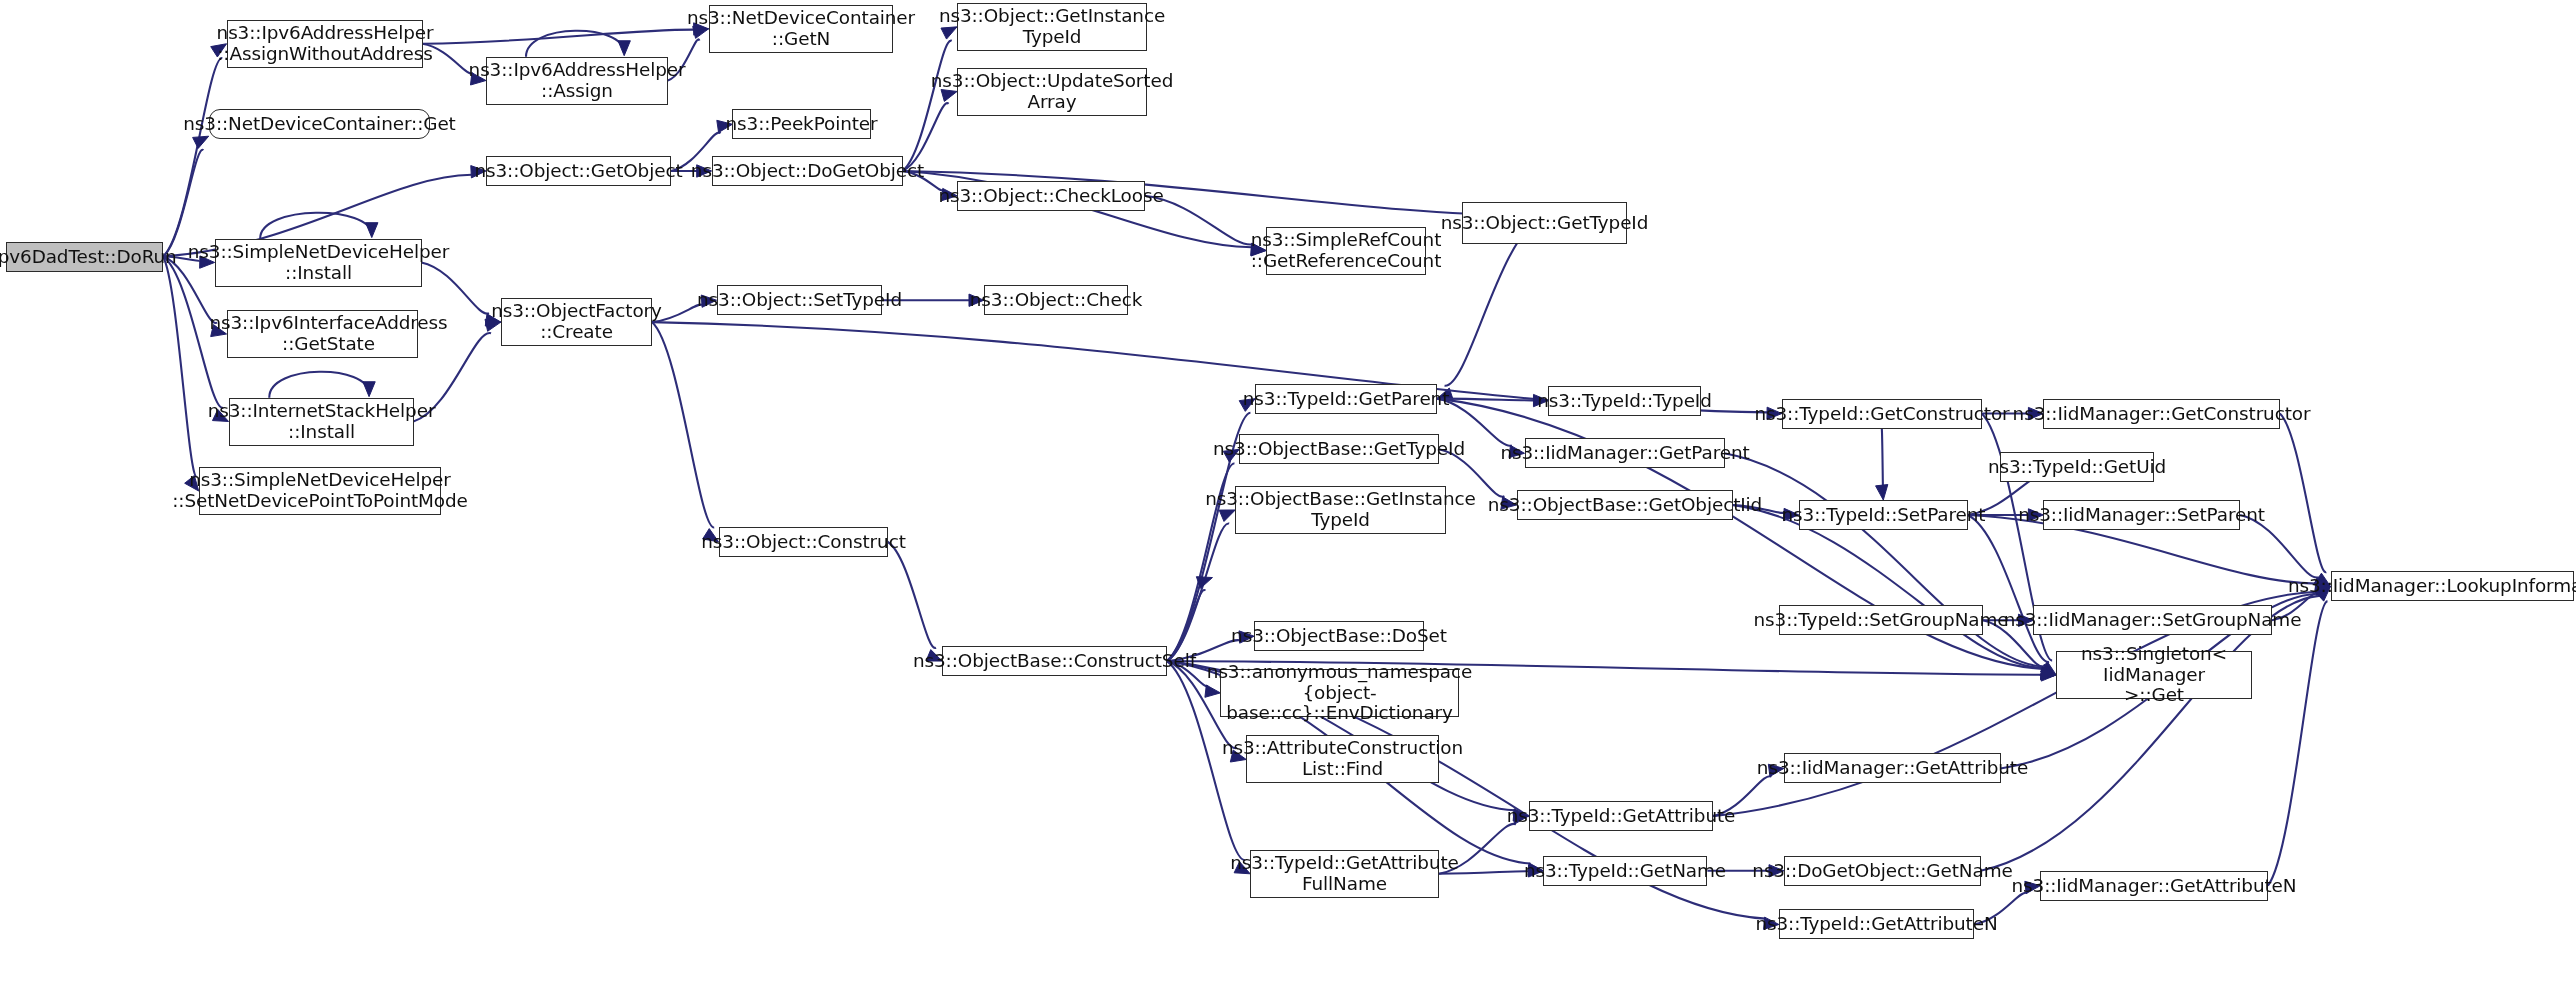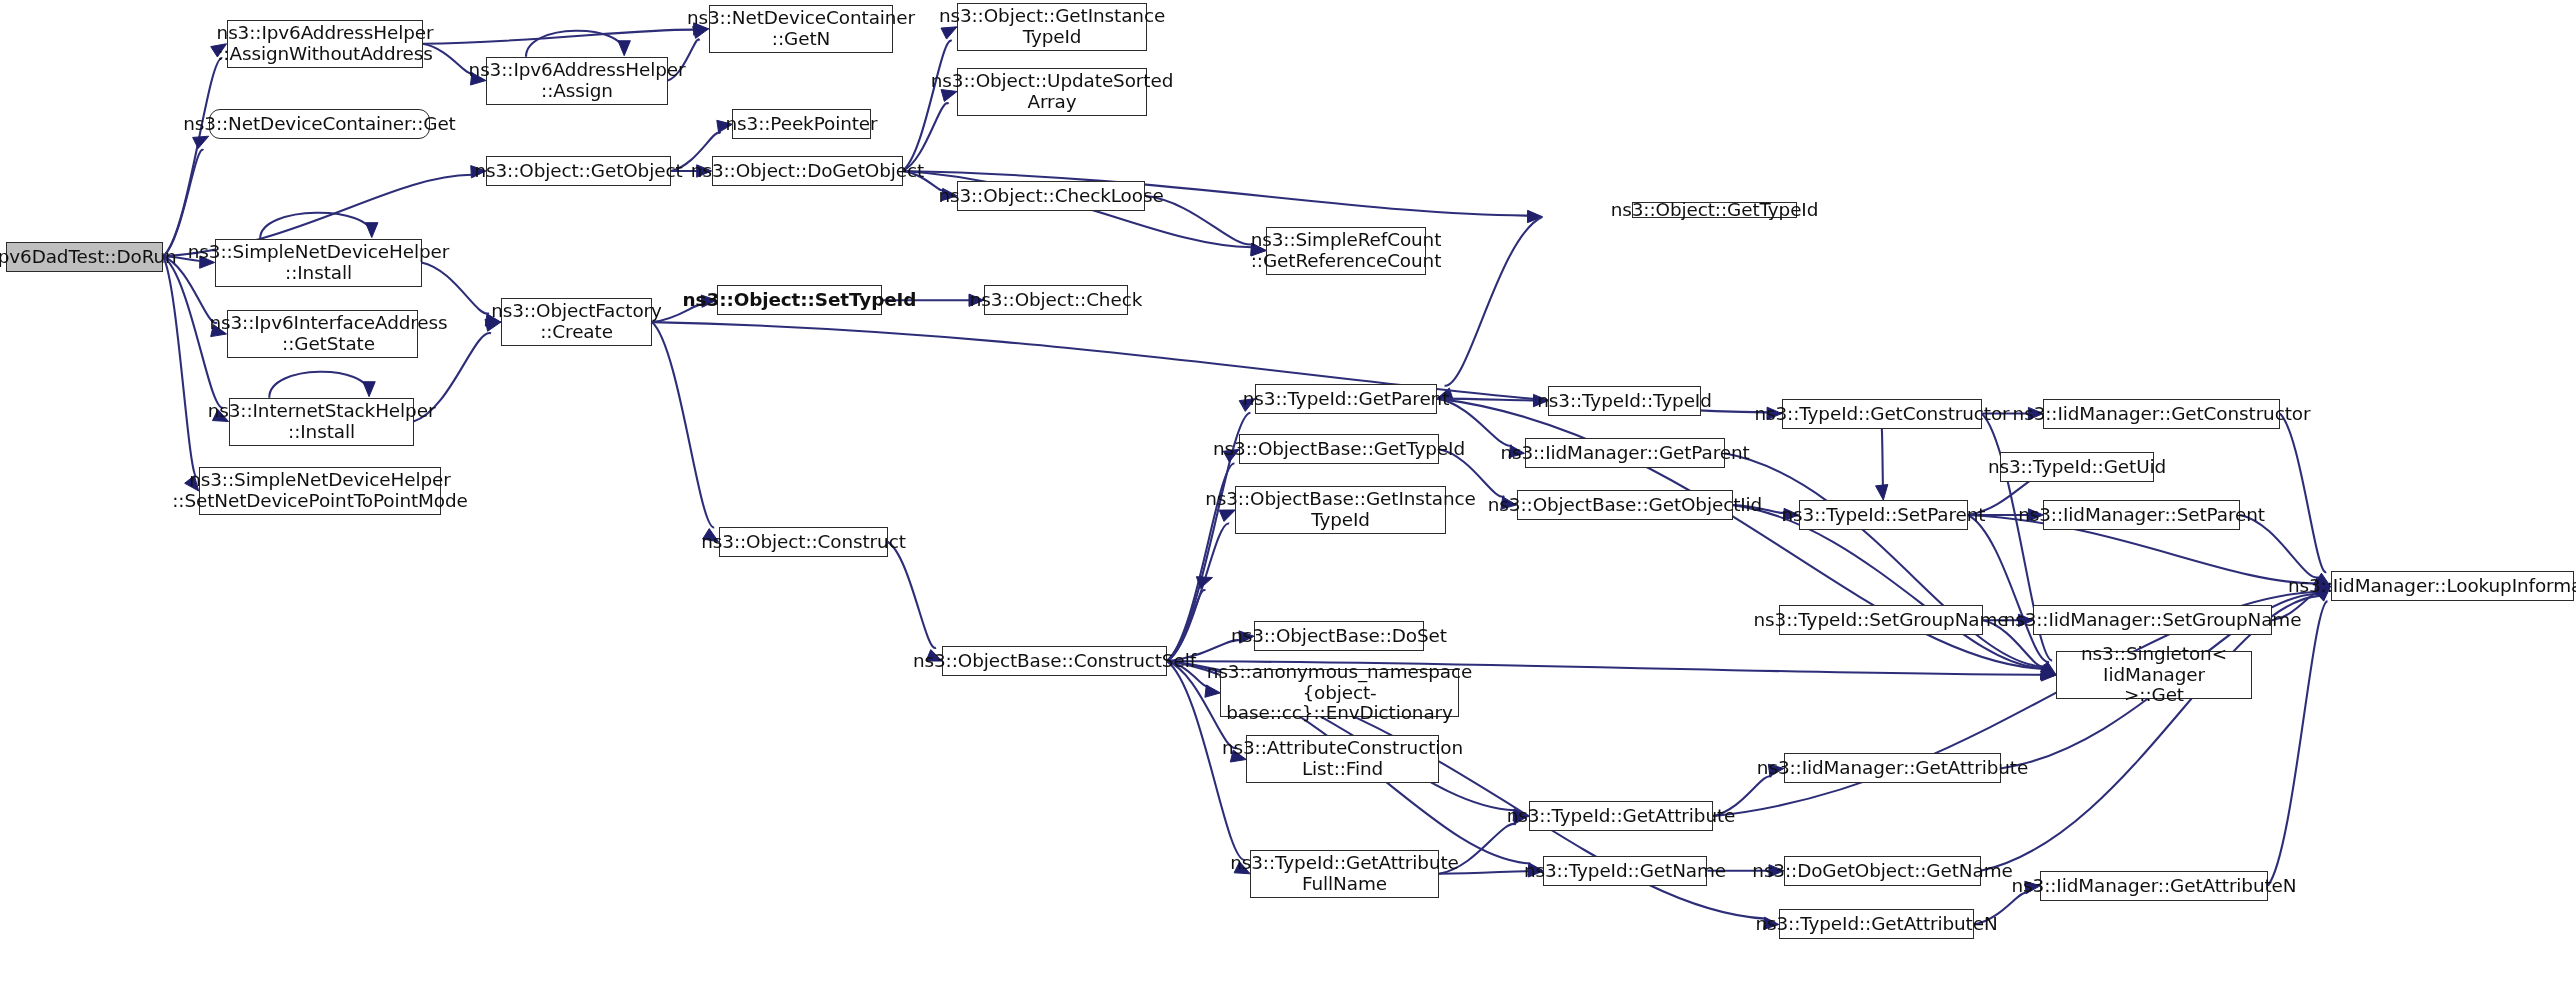--- a/index.html
+++ b/index.html
@@ -209,32 +209,32 @@
     <div class="node-box" style="left: 486px; top: 156px; width: 185px; height: 30px;">ns3::Object::GetObject</div>
     <div class="node-box" style="left: 732px; top: 109px; width: 139px; height: 30px;">ns3::PeekPointer</div>
     <div class="node-box" style="left: 712px; top: 156px; width: 191px; height: 30px;">ns3::Object::DoGetObject</div>
     <div class="node-box" style="left: 957px; top: 3px; width: 190px; height: 48px;">ns3::Object::GetInstance
 TypeId</div>
     <div class="node-box" style="left: 957px; top: 68px; width: 190px; height: 48px;">ns3::Object::UpdateSorted
 Array</div>
     <div class="node-box" style="left: 957px; top: 181px; width: 188px; height: 30px;">ns3::Object::CheckLoose</div>
     <div class="node-box" style="left: 1266px; top: 227px; width: 160px; height: 48px;">ns3::SimpleRefCount
 ::GetReferenceCount</div>
-    <div class="node-box" style="left: 1632px; top: 202px; width: 165px; height: 16px;">ns3::Object::GetTypeId</div>
+    <div class="node-box" style="left: 1462px; top: 202px; width: 165px; height: 42px;">ns3::Object::GetTypeId</div>
     <div class="node-box" style="left: 215px; top: 239px; width: 207px; height: 48px;">ns3::SimpleNetDeviceHelper
 ::Install</div>
     <div class="node-box" style="left: 227px; top: 310px; width: 191px; height: 48px; padding-left: 16px;">ns3::Ipv6InterfaceAddress
 ::GetState</div>
     <div class="node-box" style="left: 229px; top: 398px; width: 185px; height: 48px;">ns3::InternetStackHelper
 ::Install</div>
     <div class="node-box" style="left: 199px; top: 467px; width: 242px; height: 48px;">ns3::SimpleNetDeviceHelper
 ::SetNetDevicePointToPointMode</div>
     <div class="node-box" style="left: 501px; top: 298px; width: 151px; height: 48px;">ns3::ObjectFactory
 ::Create</div>
-    <div class="node-box" style="left: 717px; top: 285px; width: 165px; height: 30px; font-weight: bold;">ns3::Object::SetTypeId</div>
+    <div class="node-box" style="left: 717px; top: 285px; width: 165px; height: 30px;">ns3::Object::SetTypeId</div>
     <div class="node-box" style="left: 984px; top: 285px; width: 144px; height: 30px;">ns3::Object::Check</div>
     <div class="node-box" style="left: 719px; top: 527px; width: 169px; height: 30px;">ns3::Object::Construct</div>
     <div class="node-box" style="left: 942px; top: 646px; width: 225px; height: 30px;">ns3::ObjectBase::ConstructSelf</div>
     <div class="node-box" style="left: 1255px; top: 384px; width: 182px; height: 30px;">ns3::TypeId::GetParent</div>
     <div class="node-box" style="left: 1239px; top: 434px; width: 200px; height: 30px;">ns3::ObjectBase::GetTypeId</div>
     <div class="node-box" style="left: 1235px; top: 486px; width: 211px; height: 48px;">ns3::ObjectBase::GetInstance
 TypeId</div>
     <div class="node-box" style="left: 1254px; top: 621px; width: 170px; height: 30px;">ns3::ObjectBase::DoSet</div>
     <div class="node-box" style="left: 1220px; top: 669px; width: 239px; height: 48px;">ns3::anonymous_namespace
 {object-base::cc}::EnvDictionary</div>

